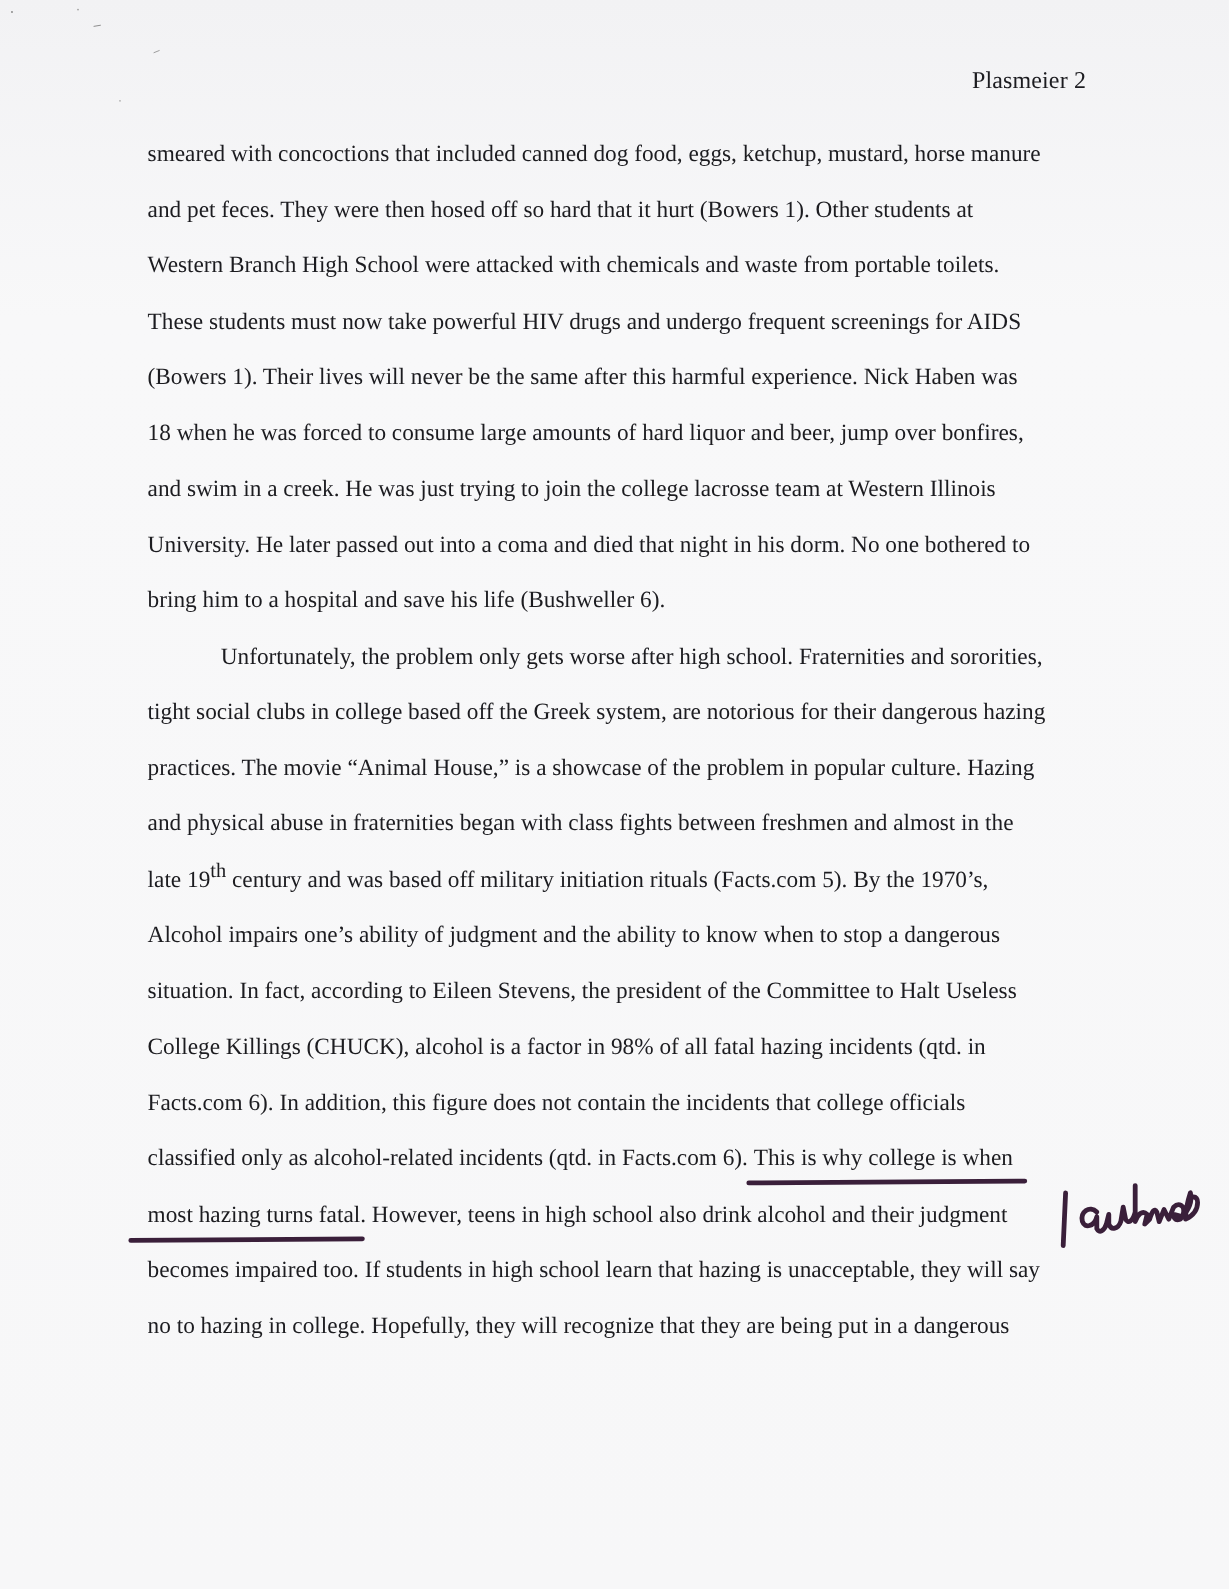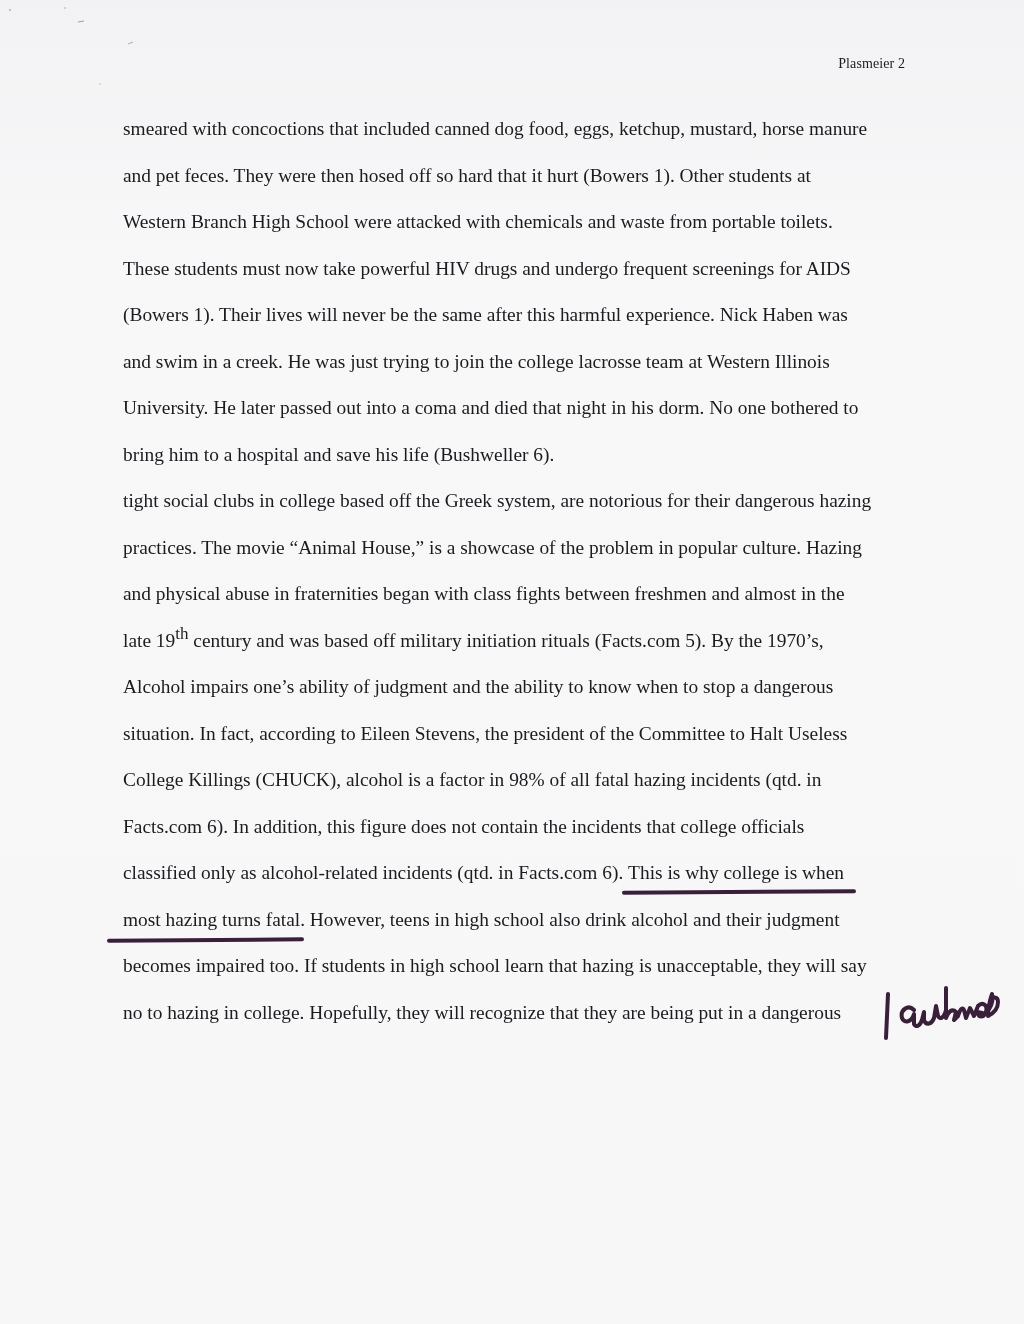--- a/index.html
+++ b/index.html
@@ -9,21 +9,21 @@
       position: relative;
       font-family: "Liberation Serif", "DejaVu Serif", serif;
       color: #1c1c20;
     }
     .page {
       position: absolute; inset: 0;
       background: linear-gradient(180deg, #f2f2f4 0%, #f8f8f9 20%, #f7f7f8 100%);
     }
     .header {
       position: absolute; top: 56px; right: 119px;
-      font-size: 14px; letter-spacing: 0.1px;
+      font-size: 20px; letter-spacing: 0.1px;
     }
     .body-text {
       position: absolute; left: 123px; top: 113px; width: 780px;
       font-size: 19.4px;
     }
     .line {
       height: 46.5px; line-height: 32px;
       white-space: nowrap;
     }
     .indent { padding-left: 61px; }
@@ -58,23 +58,25 @@
   </svg>
 
   <div class="header">Plasmeier 2</div>
 
   <div class="body-text">
     <div class="line">smeared with concoctions that included canned dog food, eggs, ketchup, mustard, horse manure</div>
     <div class="line">and pet feces. They were then hosed off so hard that it hurt (Bowers 1). Other students at</div>
     <div class="line">Western Branch High School were attacked with chemicals and waste from portable toilets.</div>
     <div class="line">These students must now take powerful HIV drugs and undergo frequent screenings for AIDS</div>
     <div class="line">(Bowers 1). Their lives will never be the same after this harmful experience. Nick Haben was</div>
+    <div class="line">18 when he was forced to consume large amounts of hard liquor and beer, jump over bonfires,</div>
     <div class="line">and swim in a creek. He was just trying to join the college lacrosse team at Western Illinois</div>
     <div class="line">University. He later passed out into a coma and died that night in his dorm. No one bothered to</div>
     <div class="line">bring him to a hospital and save his life (Bushweller 6).</div>
+    <div class="line indent">Unfortunately, the problem only gets worse after high school. Fraternities and sororities,</div>
     <div class="line">tight social clubs in college based off the Greek system, are notorious for their dangerous hazing</div>
     <div class="line">practices. The movie “Animal House,” is a showcase of the problem in popular culture. Hazing</div>
     <div class="line">and physical abuse in fraternities began with class fights between freshmen and almost in the</div>
     <div class="line"><span>late 19</span><sup>th</sup><span> century and was based off military initiation rituals (Facts.com 5). By the 1970’s,</span></div>
     <div class="line">Alcohol impairs one’s ability of judgment and the ability to know when to stop a dangerous</div>
     <div class="line">situation. In fact, according to Eileen Stevens, the president of the Committee to Halt Useless</div>
     <div class="line">College Killings (CHUCK), alcohol is a factor in 98% of all fatal hazing incidents (qtd. in</div>
     <div class="line">Facts.com 6). In addition, this figure does not contain the incidents that college officials</div>
     <div class="line"><span>classified only as alcohol-related incidents (qtd. in Facts.com 6). </span><span class="ink-underline first">This is why college is when</span></div>
     <div class="line"><span class="ink-underline second">most hazing turns fatal</span><span>. However, teens in high school also drink alcohol and their judgment</span></div>

